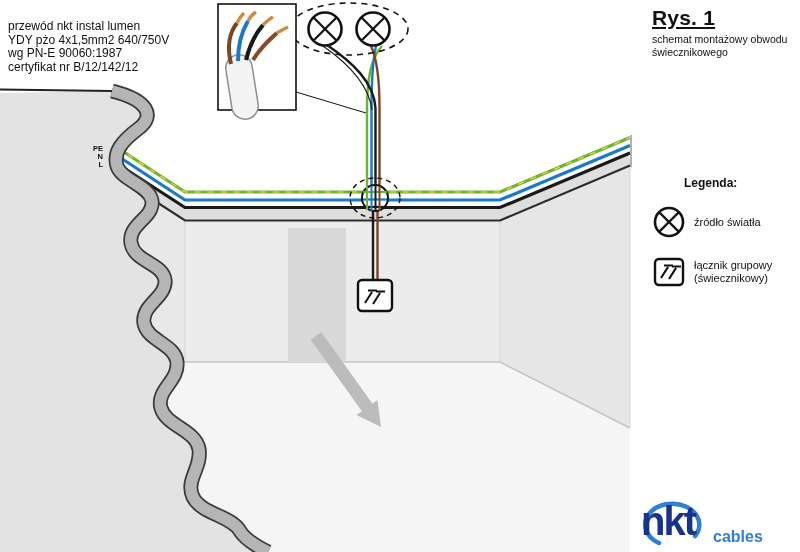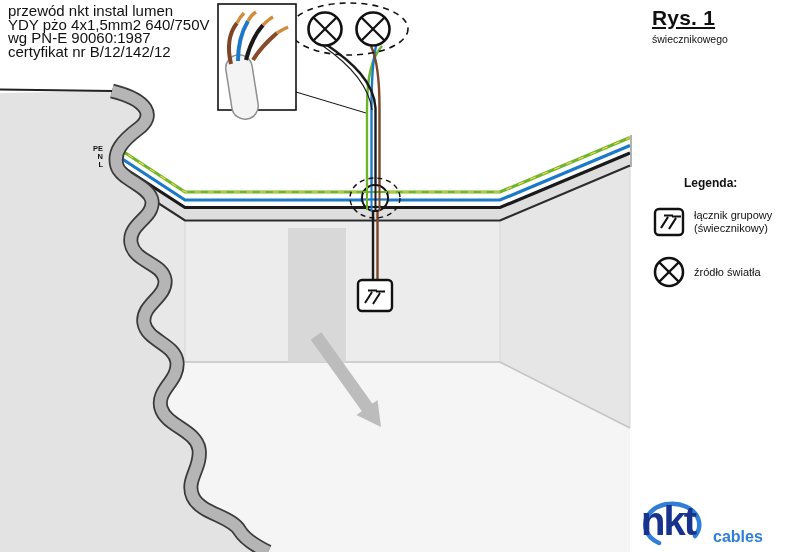--- a/index.html
+++ b/index.html
@@ -1,20 +1,20 @@
 <!DOCTYPE html>
 <html><head>
 <meta charset="utf-8">
 <style>
   html,body{margin:0;padding:0;background:#fff;}
   .stage{position:relative;width:800px;height:552px;background:#ffffff;overflow:hidden;
          font-family:"Liberation Sans",sans-serif;color:#111;}
   .stage svg.scene{position:absolute;left:0;top:0;z-index:0;}
   .overlay{position:absolute;z-index:2;}
-  .spec{left:8px;top:4px;font-size:15px;line-height:13.5px;color:#111;}
+  .spec{left:8px;top:20px;font-size:12px;line-height:13.5px;color:#111;}
   .figblock{left:652px;top:6px;width:145px;}
   .figtitle{font-size:21px;font-weight:800;letter-spacing:.2px;text-decoration:underline;}
   .figcap{font-size:10.5px;line-height:13px;margin-top:3px;}
   .legend{left:652px;top:176px;width:146px;}
   .legend-title{font-size:12px;font-weight:700;margin-bottom:14px;margin-left:32px;}
   .legend-item{display:flex;align-items:center;margin-bottom:14px;}
   .legend-item .ic{width:34px;height:36px;flex:0 0 34px;margin-right:8px;}
   .legend-item .lab{font-size:11px;line-height:13px;}
   .logo{left:633px;top:490px;width:148px;height:58px;text-decoration:underline;}
 </style>
@@ -141,46 +141,47 @@
   <div class="overlay spec">
     <div>przewód nkt instal lumen</div>
     <div>YDY pżo 4x1,5mm2 640/750V</div>
     <div>wg PN-E 90060:1987</div>
     <div>certyfikat nr B/12/142/12</div>
   </div>
 
   <div class="overlay figblock">
     <div class="figtitle">Rys. 1</div>
     <div class="figcap">
+      <div>schemat montażowy obwodu</div>
       <div>świecznikowego</div>
     </div>
   </div>
 
   <div class="overlay legend">
     <div class="legend-title">Legenda:</div>
+
+    <div class="legend-item">
+      <svg class="ic" viewBox="0 0 34 36">
+        <circle cx="17" cy="18" r="14" fill="#fff" stroke="#111" stroke-width="2.6"></circle>
+        <line x1="7.1" y1="8.1" x2="26.9" y2="27.9" stroke="#111" stroke-width="2.2"></line>
+        <line x1="7.1" y1="27.9" x2="26.9" y2="8.1" stroke="#111" stroke-width="2.2"></line>
+      </svg>
+      <div class="lab">źródło światła</div>
+    </div>
 
     <div class="legend-item">
       <svg class="ic" viewBox="0 0 34 36">
         <rect x="3" y="5" width="28" height="26" rx="4" fill="#fff" stroke="#111" stroke-width="2.4"></rect>
         <path d="M9,24 L16,13 M12,11.5 h9" fill="none" stroke="#111" stroke-width="2.2"></path>
         <path d="M17,25 L24,14 M20,12.5 h9" fill="none" stroke="#111" stroke-width="2.2"></path>
       </svg>
       <div class="lab">
         <div>łącznik grupowy</div>
         <div>(świecznikowy)</div>
       </div>
-    </div>
-
-    <div class="legend-item">
-      <svg class="ic" viewBox="0 0 34 36">
-        <circle cx="17" cy="18" r="14" fill="#fff" stroke="#111" stroke-width="2.6"></circle>
-        <line x1="7.1" y1="8.1" x2="26.9" y2="27.9" stroke="#111" stroke-width="2.2"></line>
-        <line x1="7.1" y1="27.9" x2="26.9" y2="8.1" stroke="#111" stroke-width="2.2"></line>
-      </svg>
-      <div class="lab">źródło światła</div>
     </div>
   </div>
 
   <div class="overlay logo">
     <svg width="148" height="58" viewBox="0 0 148 58">
       <path d="M26,53 A27,21 0 1 1 62,46" fill="none" stroke-width="4.5" stroke-linecap="round" stroke="#2f7ed8"></path>
       <text x="8" y="45" font-family="Liberation Sans, sans-serif" font-size="40" font-weight="bold" letter-spacing="-2" fill="#17338e">nkt</text>
       <text x="80" y="52" font-family="Liberation Sans, sans-serif" font-size="16" font-weight="bold" fill="#2f7ed8">cables</text>
     </svg>
   </div>

